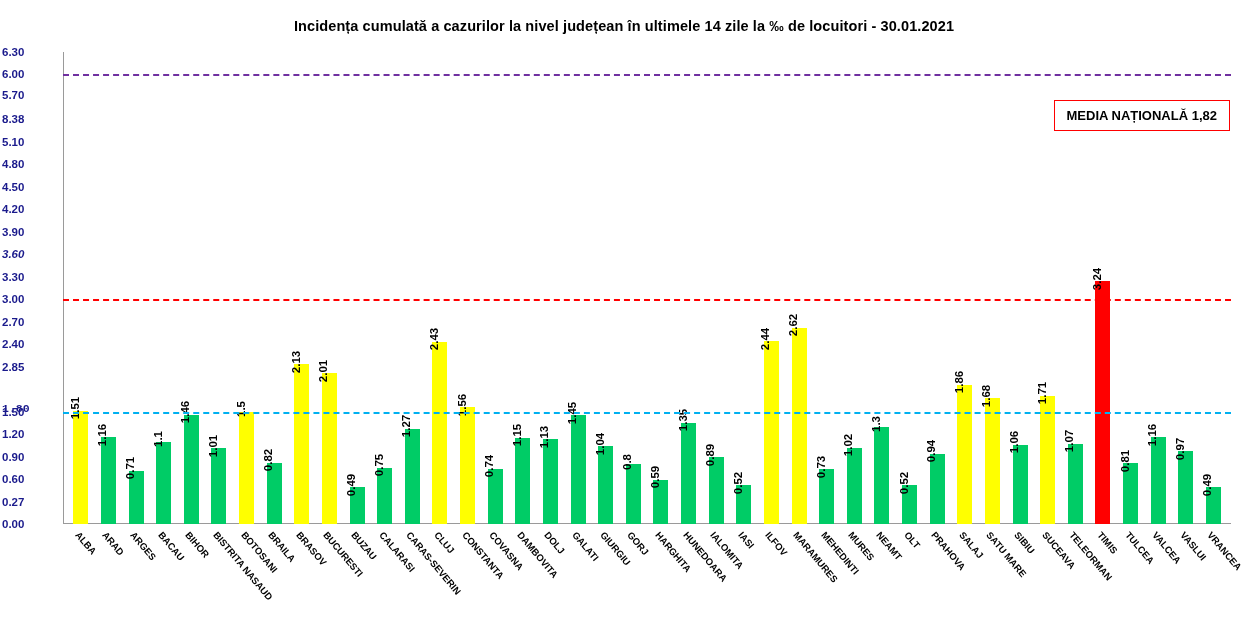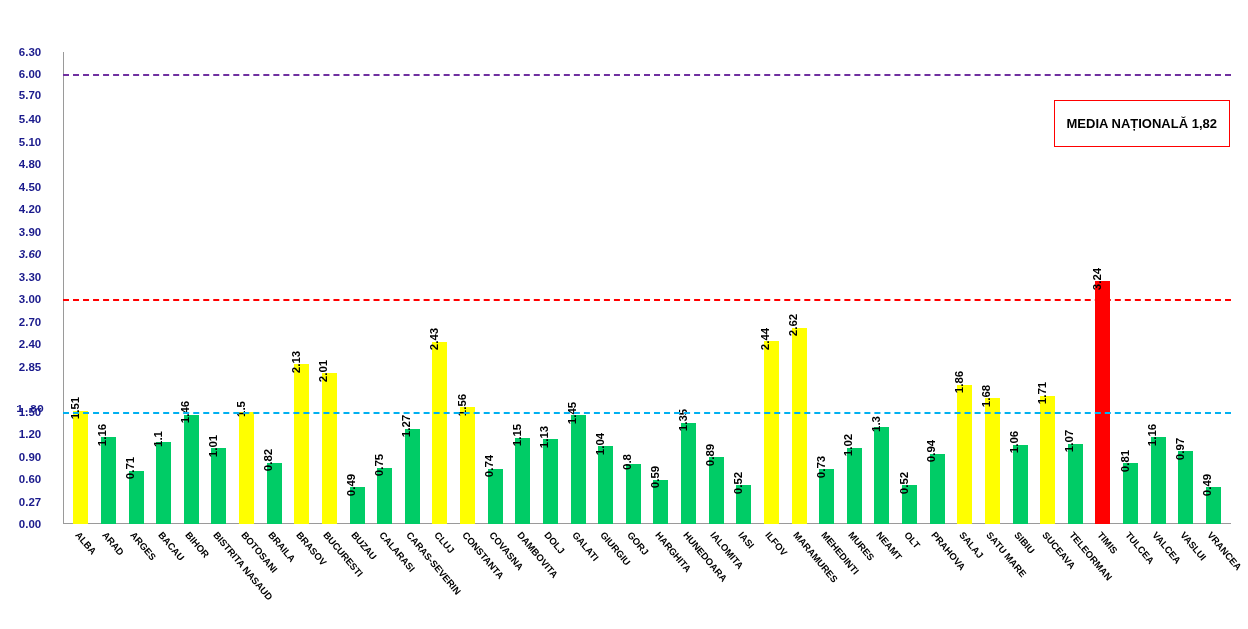--- a/index.html
+++ b/index.html
@@ -43,21 +43,21 @@
     width: 100%;
     height: 100%;
     border-left: 1px solid #9a9a9a;
     border-bottom: 1px solid #9a9a9a;
     box-sizing: border-box;
   }
   .ytick-label {
     position: absolute;
     right: 0;
     width: 56px;
-    text-align: center;
+    text-align: left;
     font-size: 11.5px;
     color: #1a1a8c;
     font-weight: bold;
     transform: translateY(-50%);
   }
   #ylabels {
     position: absolute;
     left: 0;
     top: 52px;
     width: 58px;
@@ -133,38 +133,39 @@
     font-weight: bold;
     color: #000;
     line-height: 1;
   }
   #media-box {
     position: absolute;
     right: 18px;
     top: 100px;
     border: 1.5px solid #ff0000;
     background: #ffffff;
-    padding: 15px 12px;
+    padding: 7px 12px;
     font-size: 13px;
     font-weight: bold;
     color: #000000;
     white-space: nowrap;
   }
 </style>
 </head>
 <body>
 
 <div id="chart-root">
 
+  <div id="chart-title">Incidența cumulată a cazurilor la nivel județean în ultimele 14 zile la ‰ de locuitori - 30.01.2021</div>
 
   <div id="ylabels">
       <div class="ytick-label" style="top: 0px;">6.30</div>
       <div class="ytick-label" style="top: 22.4762px;">6.00</div>
       <div class="ytick-label" style="top: 43px;">5.70</div>
-      <div class="ytick-label" style="top: 67.4286px;">5.40</div>
+      <div class="ytick-label" style="top: 67.4286px;">8.38</div>
       <div class="ytick-label" style="top: 89.9048px;">5.10</div>
       <div class="ytick-label" style="top: 112.381px;">4.80</div>
       <div class="ytick-label" style="top: 134.857px;">4.50</div>
       <div class="ytick-label" style="top: 157.333px;">4.20</div>
       <div class="ytick-label" style="top: 179.81px;">3.90</div>
       <div class="ytick-label" style="top: 202.286px; font-style: italic;">3.60</div>
       <div class="ytick-label" style="top: 224.762px;">3.30</div>
       <div class="ytick-label" style="top: 247.238px;">3.00</div>
       <div class="ytick-label" style="top: 269.714px;">2.70</div>
       <div class="ytick-label" style="top: 292.19px;">2.40</div>

